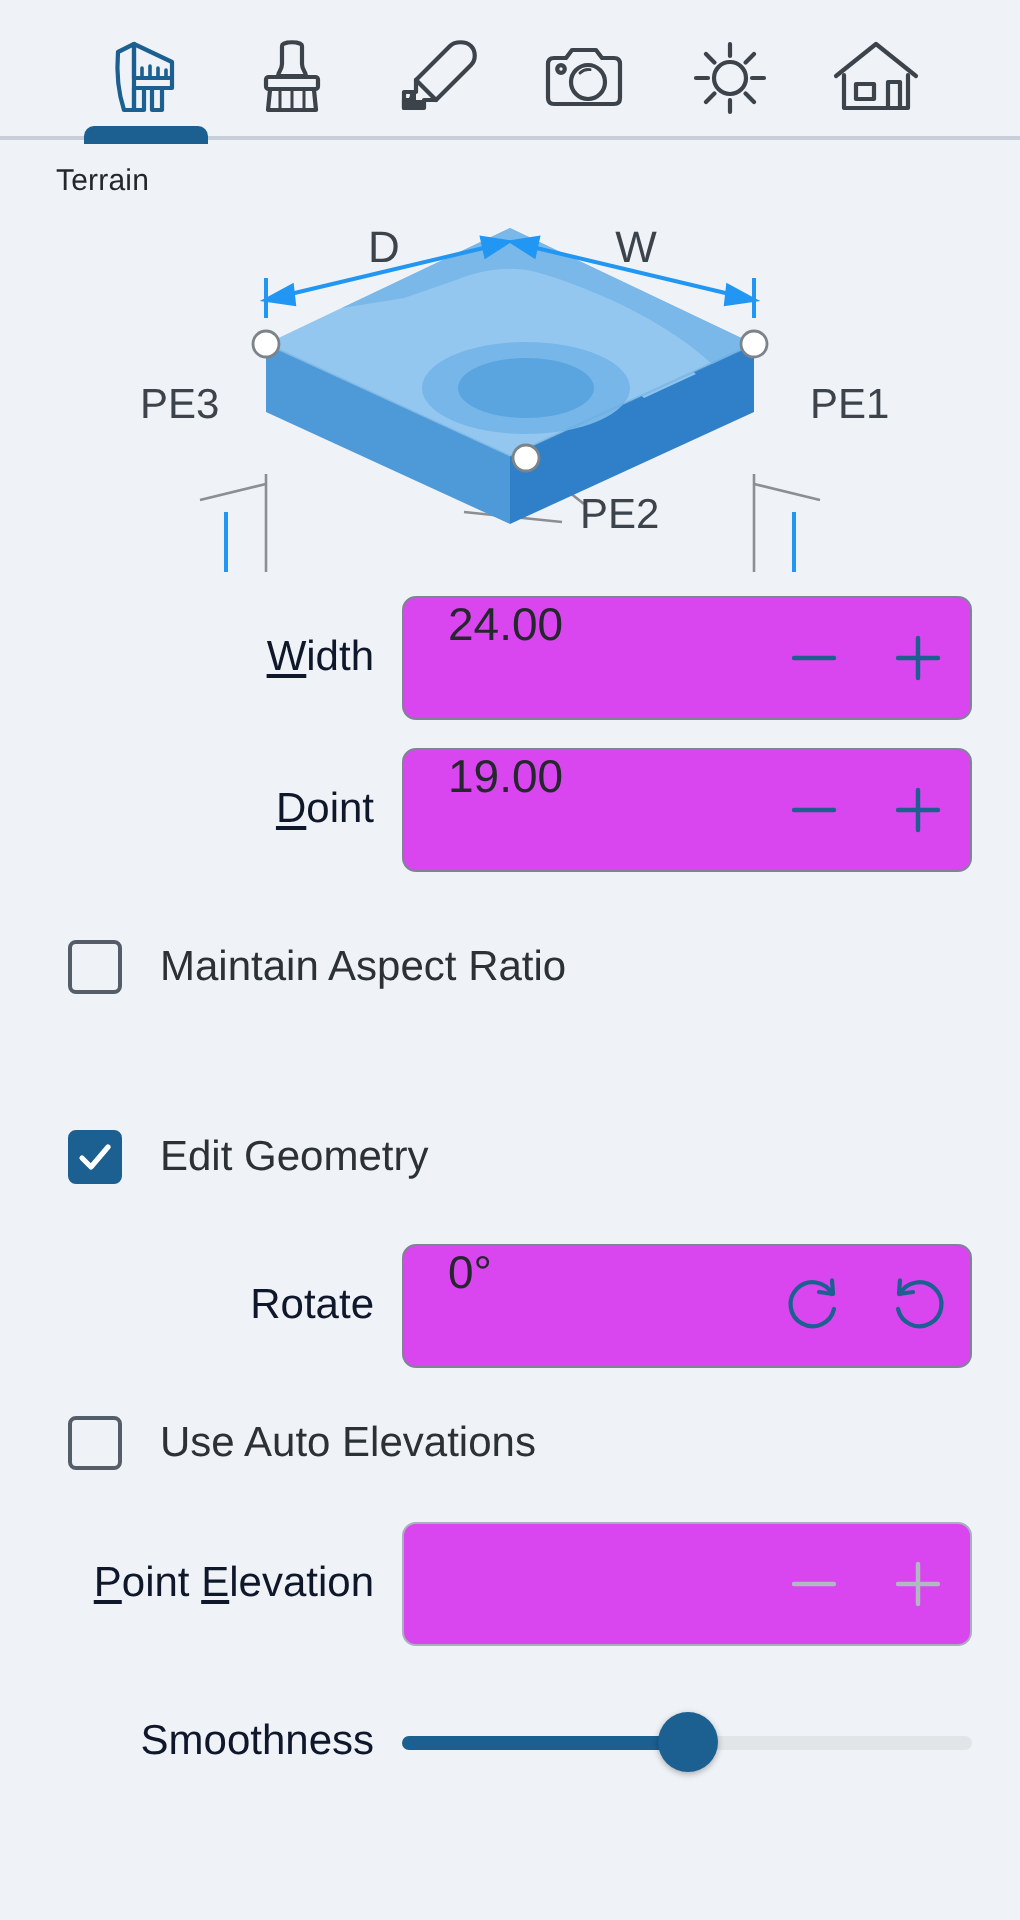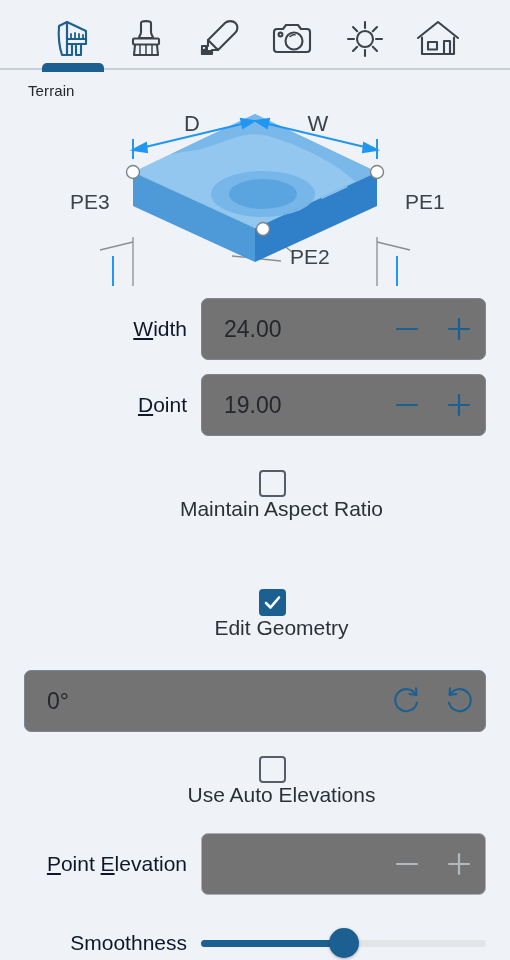--- a/index.html
+++ b/index.html
@@ -67,23 +67,22 @@
     padding-right: 14px;
     white-space: nowrap;
   }
   .row-label .mn { text-decoration: underline; }
 
   .spinbox {
     flex: 1;
     height: 62px;
     border: 1.6px solid #7c8693;
     border-radius: 7px;
-    background: #737373;
+    background: #d946ef;
     display: flex;
-    align-items: center;
     position: relative;
   }
   .spinbox.disabled { border-color: #a7b0bb; }
   .spin-value {
     flex: 1;
     font-size: 23px;
     color: #24282d;
     padding-left: 22px;
     white-space: nowrap;
   }
@@ -93,21 +92,20 @@
     cursor: pointer;
   }
   .spin-btn svg { display: block; }
 
   
   .cbrow {
     display: flex;
     align-items: center;
     padding-left: 34px;
     cursor: pointer;
-    flex-direction: column;
   }
   .cbox {
     width: 27px; height: 27px;
     border-radius: 4px;
     border: 2.4px solid #555e68;
     background: #eff2f7;
     flex: 0 0 auto;
     display: flex; align-items: center; justify-content: center;
   }
   .cbox.checked {
@@ -342,20 +340,21 @@
   <div class="cbrow" style="margin-top:68px">
     <span class="cbox checked">
       <svg width="19" height="19" viewBox="0 0 19 19" fill="none" stroke="#ffffff" stroke-width="2.6" stroke-linecap="round" stroke-linejoin="round">
           <polyline points="3,10 7.5,14.5 16,4.5"></polyline>
         </svg>
     </span>
     <span class="cb-label">Edit Geometry</span>
   </div>
 
   <div class="row" style="margin-top:30px">
+    <div class="row-label">Rotate</div>
     <div class="spinbox">
       <div class="spin-value">0°</div>
       <div class="spin-btn">
         <span>
           <svg width="32" height="32" viewBox="0 0 32 32" fill="none" stroke="#1c6091" stroke-width="2.1" stroke-linecap="round" stroke-linejoin="round">
             <path d="M25 10 A11 11 0 1 0 26 17.5"></path>
             <polyline points="18.5,9 25.5,10 25,3.2"></polyline>
           </svg>
         </span>
       </div>

